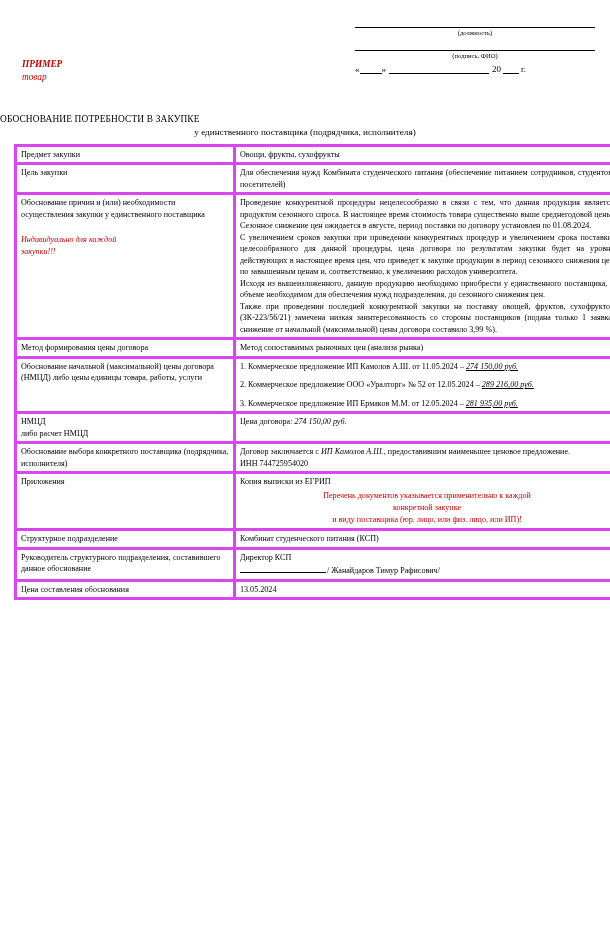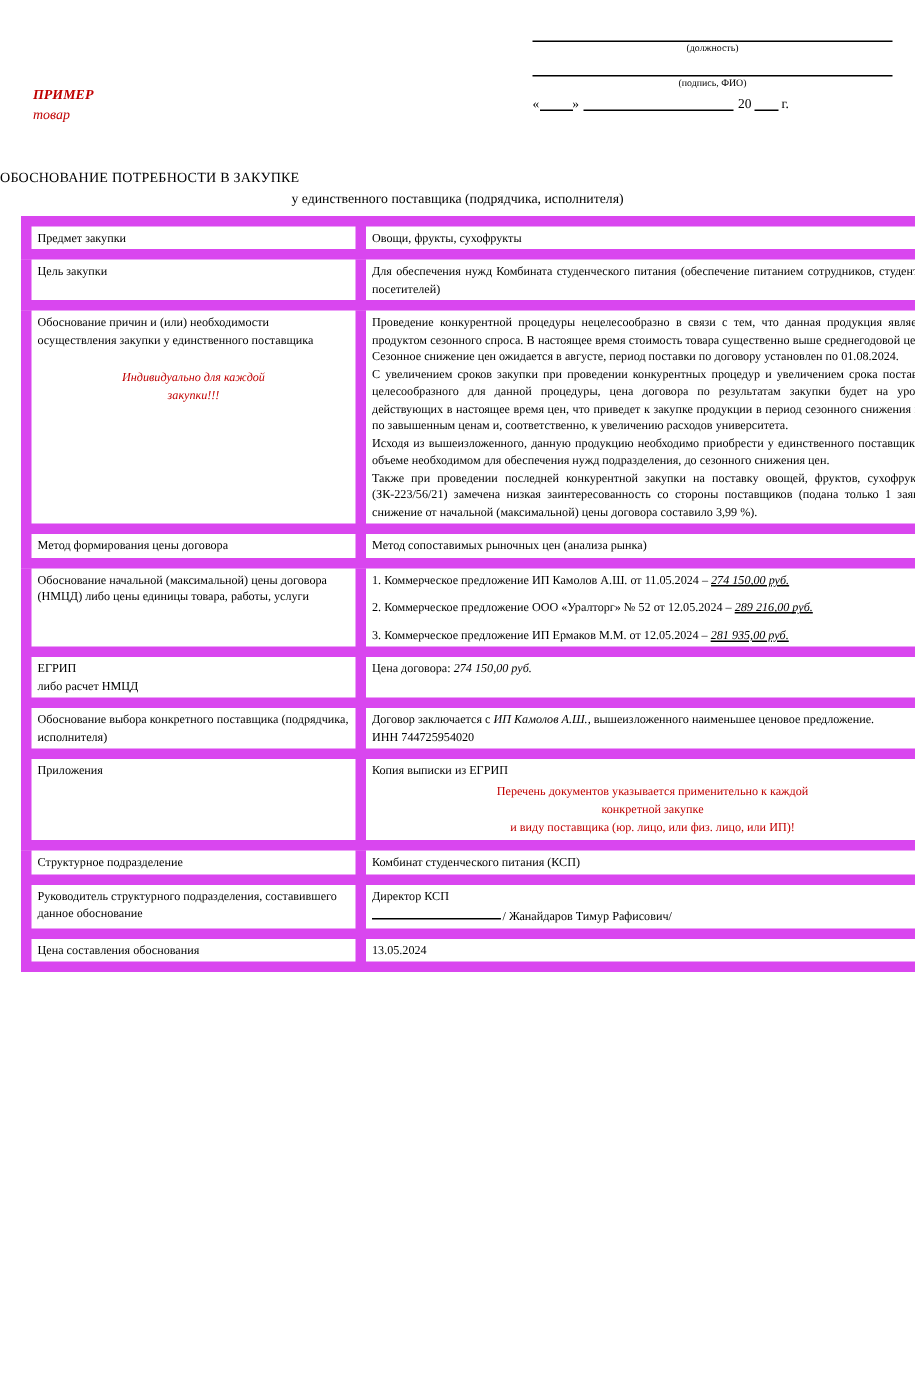--- a/index.html
+++ b/index.html
@@ -99,40 +99,39 @@
   }
 
   
   table.doc {
     border-collapse: collapse;
     width: 582px;
     margin-left: 14px;
     table-layout: fixed;
   }
   table.doc td {
-    border: 7px solid #d946ef;
+    border: 3px solid #d946ef;
     vertical-align: top;
     padding: 2px 4px 2px 4px;
     font-size: 8.1px;
     line-height: 1.42;
   }
   td.label { width: 208px; }
   td.value { width: 374px; text-align: justify; }
 
   .just p {
     margin: 0;
     text-align: justify;
     text-justify: inter-word;
   }
   .nojust { text-align: left; }
 
   .red-note {
     color: #c00000;
     font-style: italic;
-    text-align: center;
     margin-top: 14px;
     line-height: 1.45;
   }
   .red-note-block {
     color: #c00000;
     text-align: center;
     line-height: 1.5;
     margin-top: 2px;
   }
 
@@ -229,30 +228,30 @@
       <td class="label">Обоснование начальной (максимальной) цены договора (НМЦД) либо цены единицы товара, работы, услуги</td>
       <td class="value">
         <p class="offer"><span>1. Коммерческое предложение ИП Камолов А.Ш. от 11.05.2024 – </span><span class="amount">274 150,00 руб.</span></p>
         <p class="offer"><span>2. Коммерческое предложение ООО «Уралторг» № 52 от 12.05.2024 – </span><span class="amount">289 216,00 руб.</span></p>
         <p class="offer last"><span>3. Коммерческое предложение ИП Ермаков М.М. от 12.05.2024 – </span><span class="amount">281 935,00 руб.</span></p>
       </td>
     </tr>
 
     <tr>
       <td class="label">
-        <div>ЕГРИП</div>
+        <div>НМЦД</div>
         <div>либо расчет НМЦД</div>
       </td>
       <td class="value nojust"><span>Цена договора: </span><span class="amount-plain">274 150,00 руб.</span></td>
     </tr>
 
     <tr>
       <td class="label">Обоснование выбора конкретного поставщика (подрядчика, исполнителя)</td>
       <td class="value">
-        <p class="offer last"><span>Договор заключается с </span><span class="supplier-em">ИП Камолов А.Ш.</span><span>, вышеизложенного наименьшее ценовое предложение.</span></p>
+        <p class="offer last"><span>Договор заключается с </span><span class="supplier-em">ИП Камолов А.Ш.</span><span>, предоставившим наименьшее ценовое предложение.</span></p>
         <div class="nojust">ИНН 744725954020</div>
       </td>
     </tr>
 
     <tr>
       <td class="label">Приложения</td>
       <td class="value nojust">
         <div>Копия выписки из ЕГРИП</div>
         <div class="red-note-block">
           <div>Перечень документов указывается применительно к каждой</div>

